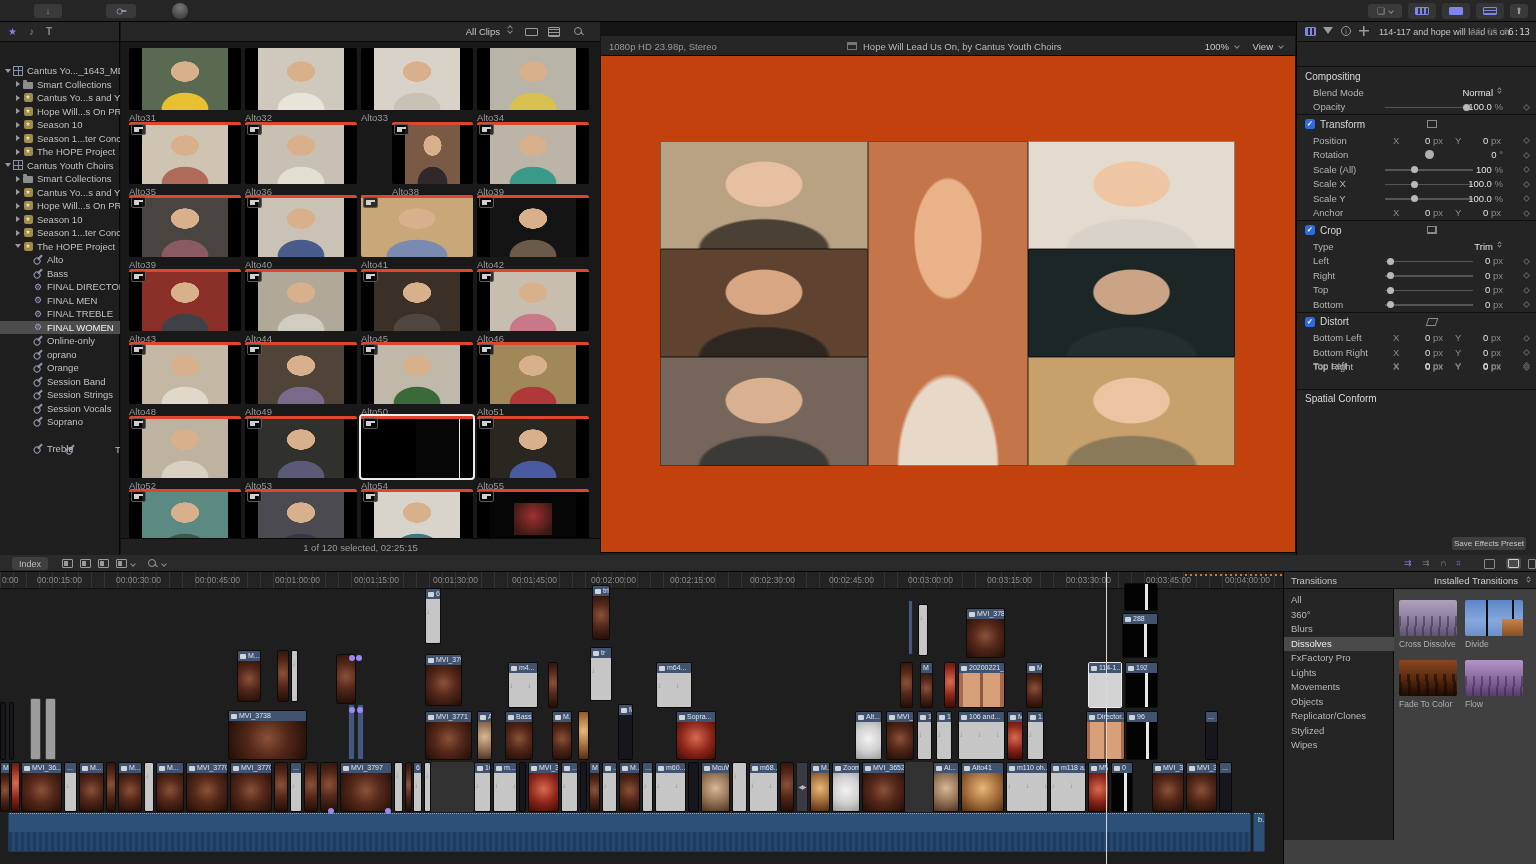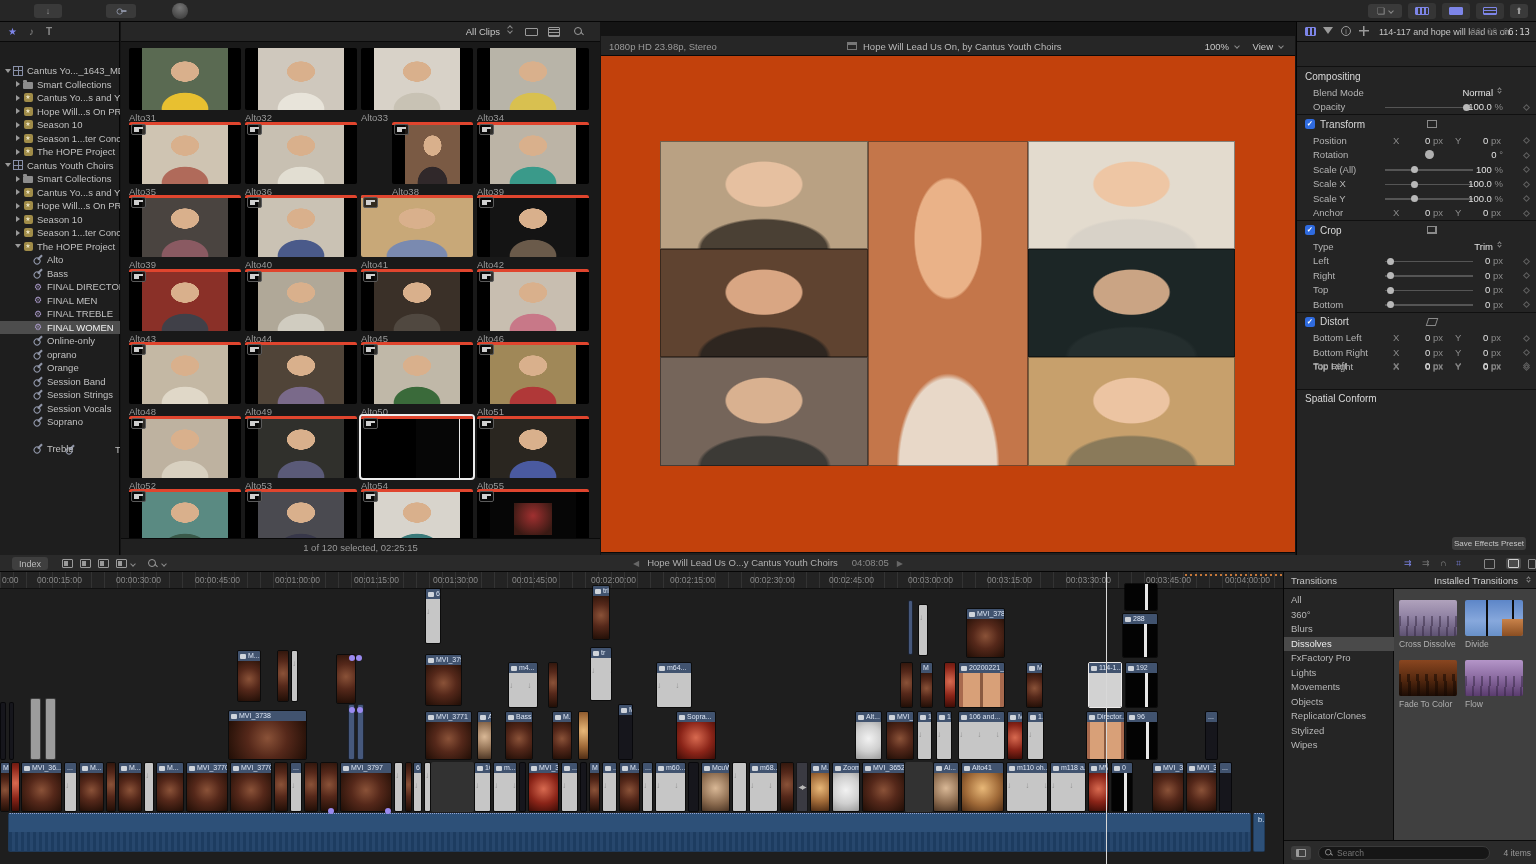--- a/index.html
+++ b/index.html
@@ -866,21 +866,20 @@
 
 <div id="tltoolbar">
   <div id="index-btn">Index</div>
   <span class="toolic" style="left:62px"></span>
   <span class="toolic" style="left:80px"></span>
   <span class="toolic" style="left:98px"></span>
   <span class="toolic" style="left:116px"></span>
   <span class="cv" style="position:absolute;left:131px;top:7px"></span>
   <span class="ic-search" style="position:absolute;left:148px;top:4px"></span>
   <span class="cv" style="position:absolute;left:162px;top:7px"></span>
-  <div id="tl-title"><span class="arr">◀</span><span>Hope Will Lead Us O...y Cantus Youth Choirs</span><span class="dur">04:08:05</span><span class="arr">▶</span></div>
   <span class="tlric" style="left:1404px">
       <span style="color:#7d85e8;font-size:9px;line-height:9px">⇉</span>
     </span>
   <span class="tlric" style="left:1422px">
       <span style="color:#777;font-size:9px;line-height:9px">⇉</span>
     </span>
   <span class="tlric" style="left:1440px">
       <span style="color:#888;font-size:9px;line-height:9px">∩</span>
     </span>
   <span class="tlric" style="left:1456px">
@@ -1489,23 +1488,13 @@
       </div>
       <div class="tritem" style="left: 115px; top: 88px;">
         <div class="th th-fade"></div>
         <div class="trname">Fade To Color</div>
       </div>
       <div class="tritem" style="left: 181px; top: 88px;">
         <div class="th th-flow"></div>
         <div class="trname">Flow</div>
       </div>
     </div>
-  <div id="tr-bottom">
-    <span id="tr-toggle">
-        <span class="g"></span>
-      </span>
-    <span id="tr-search">
-        <span class="ic-search" style="transform:scale(.8)"></span>
-        <input placeholder="Search" style="">
-      </span>
-    <span id="tr-count">4 items</span>
-  </div>
 </div>
 
 </body></html>

